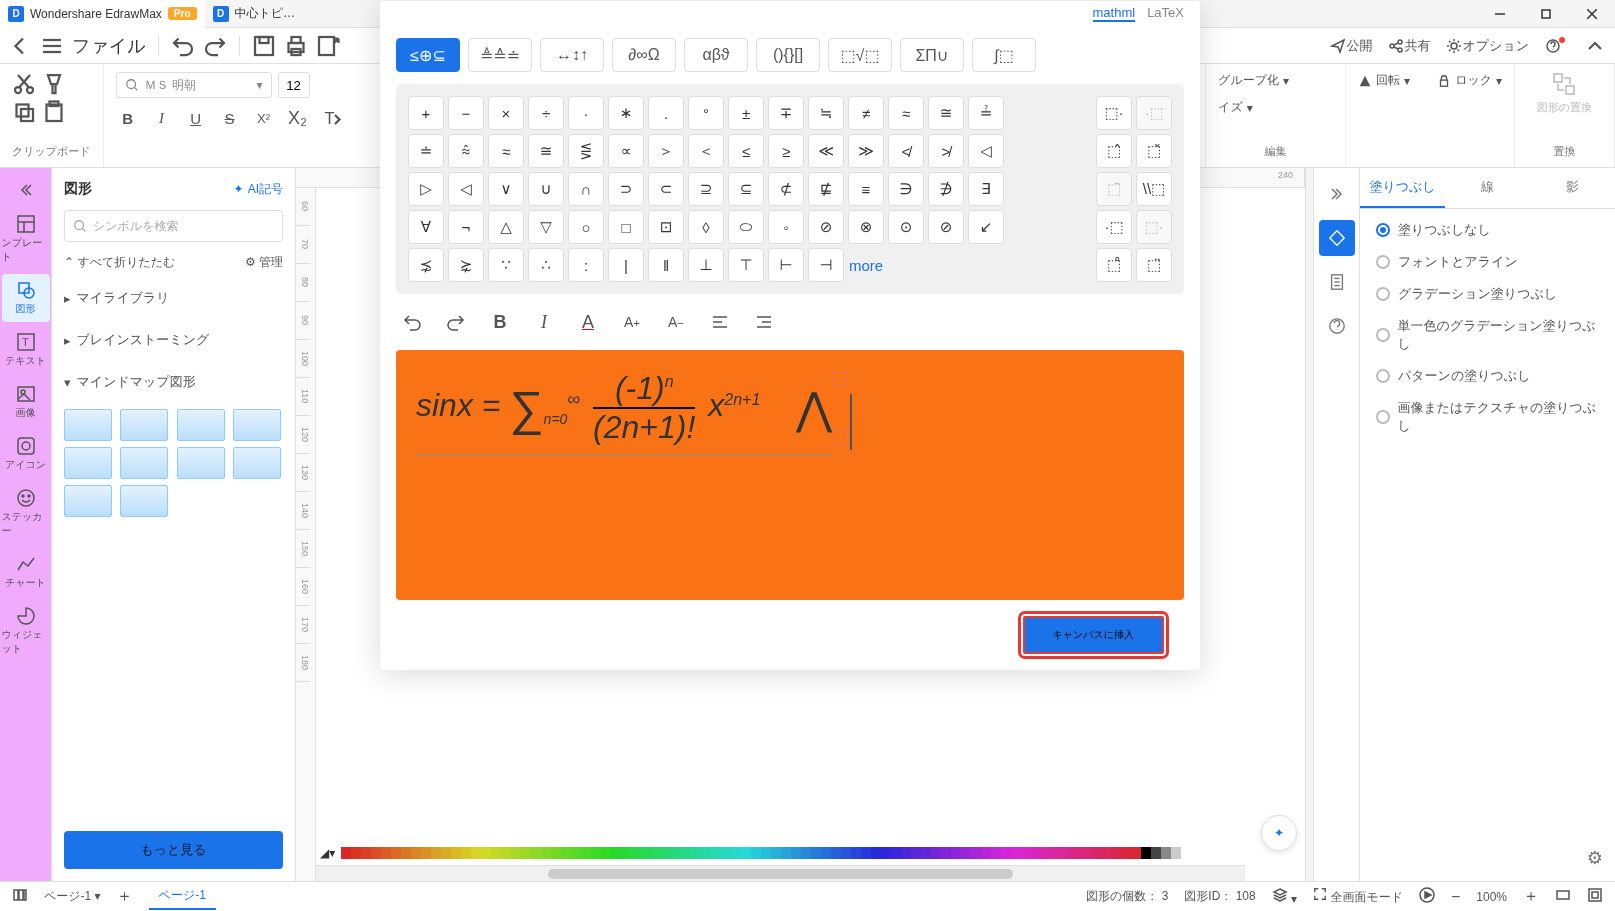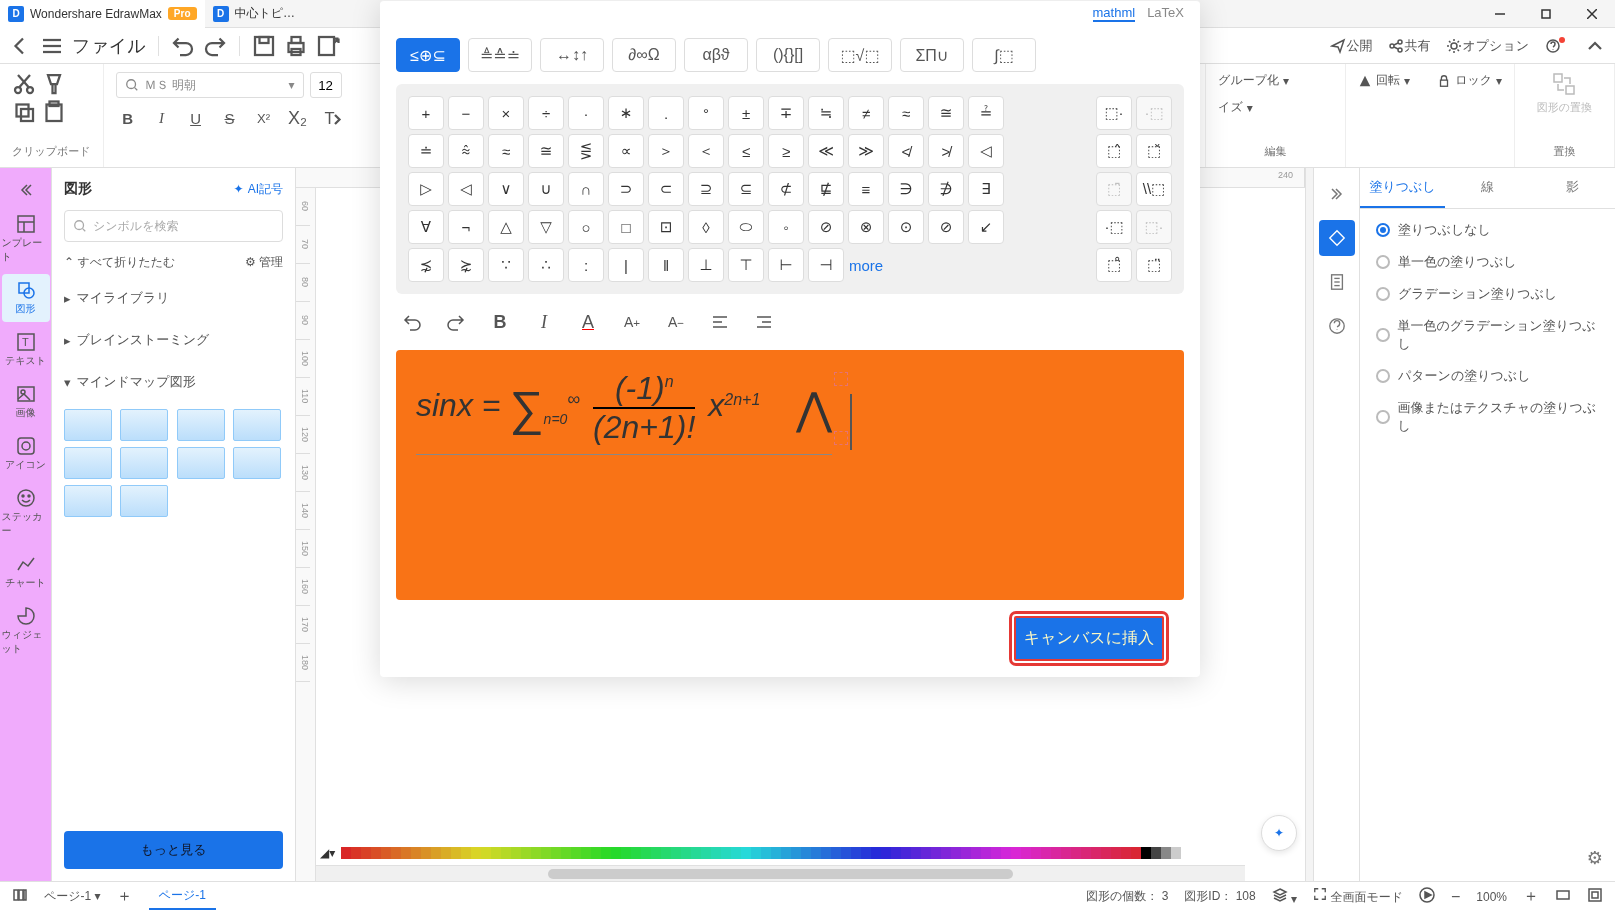--- a/index.html
+++ b/index.html
@@ -23,21 +23,21 @@
 .tb-right-item { display: flex; align-items: center; color: #555; font-size: 13px; }
 .notif-dot { width: 6px; height: 6px; background: #f44336; border-radius: 50%; position: relative; top: -6px; left: -2px; }
 
 
 .ribbon { height: 104px; display: flex; border-bottom: 1px solid #e0e0e0; }
 .ribbon-group { padding: 8px 12px; display: flex; flex-direction: column; border-right: 1px solid #eee; }
 .ribbon-group-content { flex: 1; display: flex; gap: 6px; align-items: flex-start; }
 .ribbon-group-label { text-align: center; font-size: 11px; color: #777; margin-top: 4px; }
 .ribbon-btn { width: 24px; height: 24px; display: flex; align-items: center; justify-content: center; color: #555; }
 .ribbon-col { display: flex; flex-direction: column; gap: 4px; }
-.font-select { width: 188px; height: 26px; border: 1px solid #ddd; border-radius: 3px; padding: 0 8px; display: flex; align-items: center; gap: 6px; color: #888; }
+.font-select { width: 156px; height: 26px; border: 1px solid #ddd; border-radius: 3px; padding: 0 8px; display: flex; align-items: center; gap: 6px; color: #888; }
 .size-input { width: 32px; height: 26px; border: 1px solid #ddd; border-radius: 3px; text-align: center; }
 .ribbon-dropdown { display: flex; align-items: center; gap: 4px; color: #555; font-size: 12px; }
 
 
 .main-layout { display: flex; height: calc(100% - 28px - 36px - 104px - 30px); }
 
 
 .left-rail { width: 52px; background: #f0abfc; border-right: 1px solid #e0e0e0; display: flex; flex-direction: column; align-items: center; padding-top: 8px; gap: 4px; }
 .rail-item { width: 48px; padding: 6px 0; display: flex; flex-direction: column; align-items: center; gap: 2px; color: #555; font-size: 10px; border-radius: 4px; }
 .rail-item.active { background: #e3f2fd; color: #1a73e8; }
@@ -78,21 +78,21 @@
 .sym-panel { margin: 0 16px; background: #f0f0f0; border-radius: 6px; padding: 12px; display: flex; gap: 12px; }
 .sym-grid { flex: 1; display: grid; grid-template-columns: repeat(15, 36px); gap: 4px; }
 .sym-btn { width: 36px; height: 34px; background: #fff; border: 1px solid #ddd; border-radius: 4px; display: flex; align-items: center; justify-content: center; font-size: 15px; color: #333; }
 .sym-side { display: grid; grid-template-columns: repeat(2, 36px); grid-auto-rows: 34px; gap: 4px; }
 .sym-side .sym-btn { background: #fff; }
 .sym-side .disabled { color: #bbb; background: #f8f8f8; }
 .fmt-row { display: flex; gap: 20px; padding: 16px 20px; align-items: center; }
 .fmt-btn { width: 24px; height: 24px; display: flex; align-items: center; justify-content: center; color: #555; font-size: 18px; }
 .formula-box { margin: 0 16px; background: #f97316; border-radius: 4px; height: 250px; padding: 20px; font-family: "Times New Roman", serif; font-size: 32px; font-style: italic; }
 .formula-render { display: inline-block; border-bottom: 1px solid #888; padding-bottom: 8px; }
-.insert-btn { background: #1a73e8; color: #fef9c3; border: 2px solid #e53935; border-radius: 2px; padding: 10px 8px; font-size: 16px; margin: 16px 20px 0 auto; display: block; outline: 3px solid #e53935; outline-offset: 2px; }
+.insert-btn { background: #1a73e8; color: #000000; border: 2px solid #e53935; border-radius: 2px; padding: 10px 28px; font-size: 10px; margin: 16px 20px 0 auto; display: block; outline: 3px solid #e53935; outline-offset: 2px; }
 .modal-actions { display: flex; justify-content: flex-end; padding: 0 16px; }
 
 
 .right-rail { width: 46px; border-left: 1px solid #e0e0e0; display: flex; flex-direction: column; align-items: center; padding-top: 8px; gap: 8px; }
 .right-rail-btn { width: 36px; height: 36px; border-radius: 4px; display: flex; align-items: center; justify-content: center; color: #777; }
 .right-rail-btn.active { background: #1a73e8; color: #fff; }
 .right-panel { width: 256px; border-left: 1px solid #e0e0e0; display: flex; flex-direction: column; }
 .right-tabs { display: flex; border-bottom: 1px solid #e0e0e0; }
 .right-tab { flex: 1; text-align: center; padding: 10px 0; font-size: 13px; color: #777; }
 .right-tab.active { color: #1a73e8; border-bottom: 2px solid #1a73e8; }
@@ -595,21 +595,21 @@
       <div class="right-tab">線</div>
       <div class="right-tab">影</div>
     </div>
     <div class="fill-options">
       <div class="radio-row">
           <span class="radio checked"></span>
           <span>塗りつぶしなし</span>
         </div>
       <div class="radio-row">
           <span class="radio"></span>
-          <span>単一色の塗りつぶし</span>
+          <span>フォントとアライン</span>
         </div>
       <div class="radio-row">
           <span class="radio"></span>
           <span>グラデーション塗りつぶし</span>
         </div>
       <div class="radio-row">
           <span class="radio"></span>
           <span>単一色のグラデーション塗りつぶし</span>
         </div>
       <div class="radio-row">

